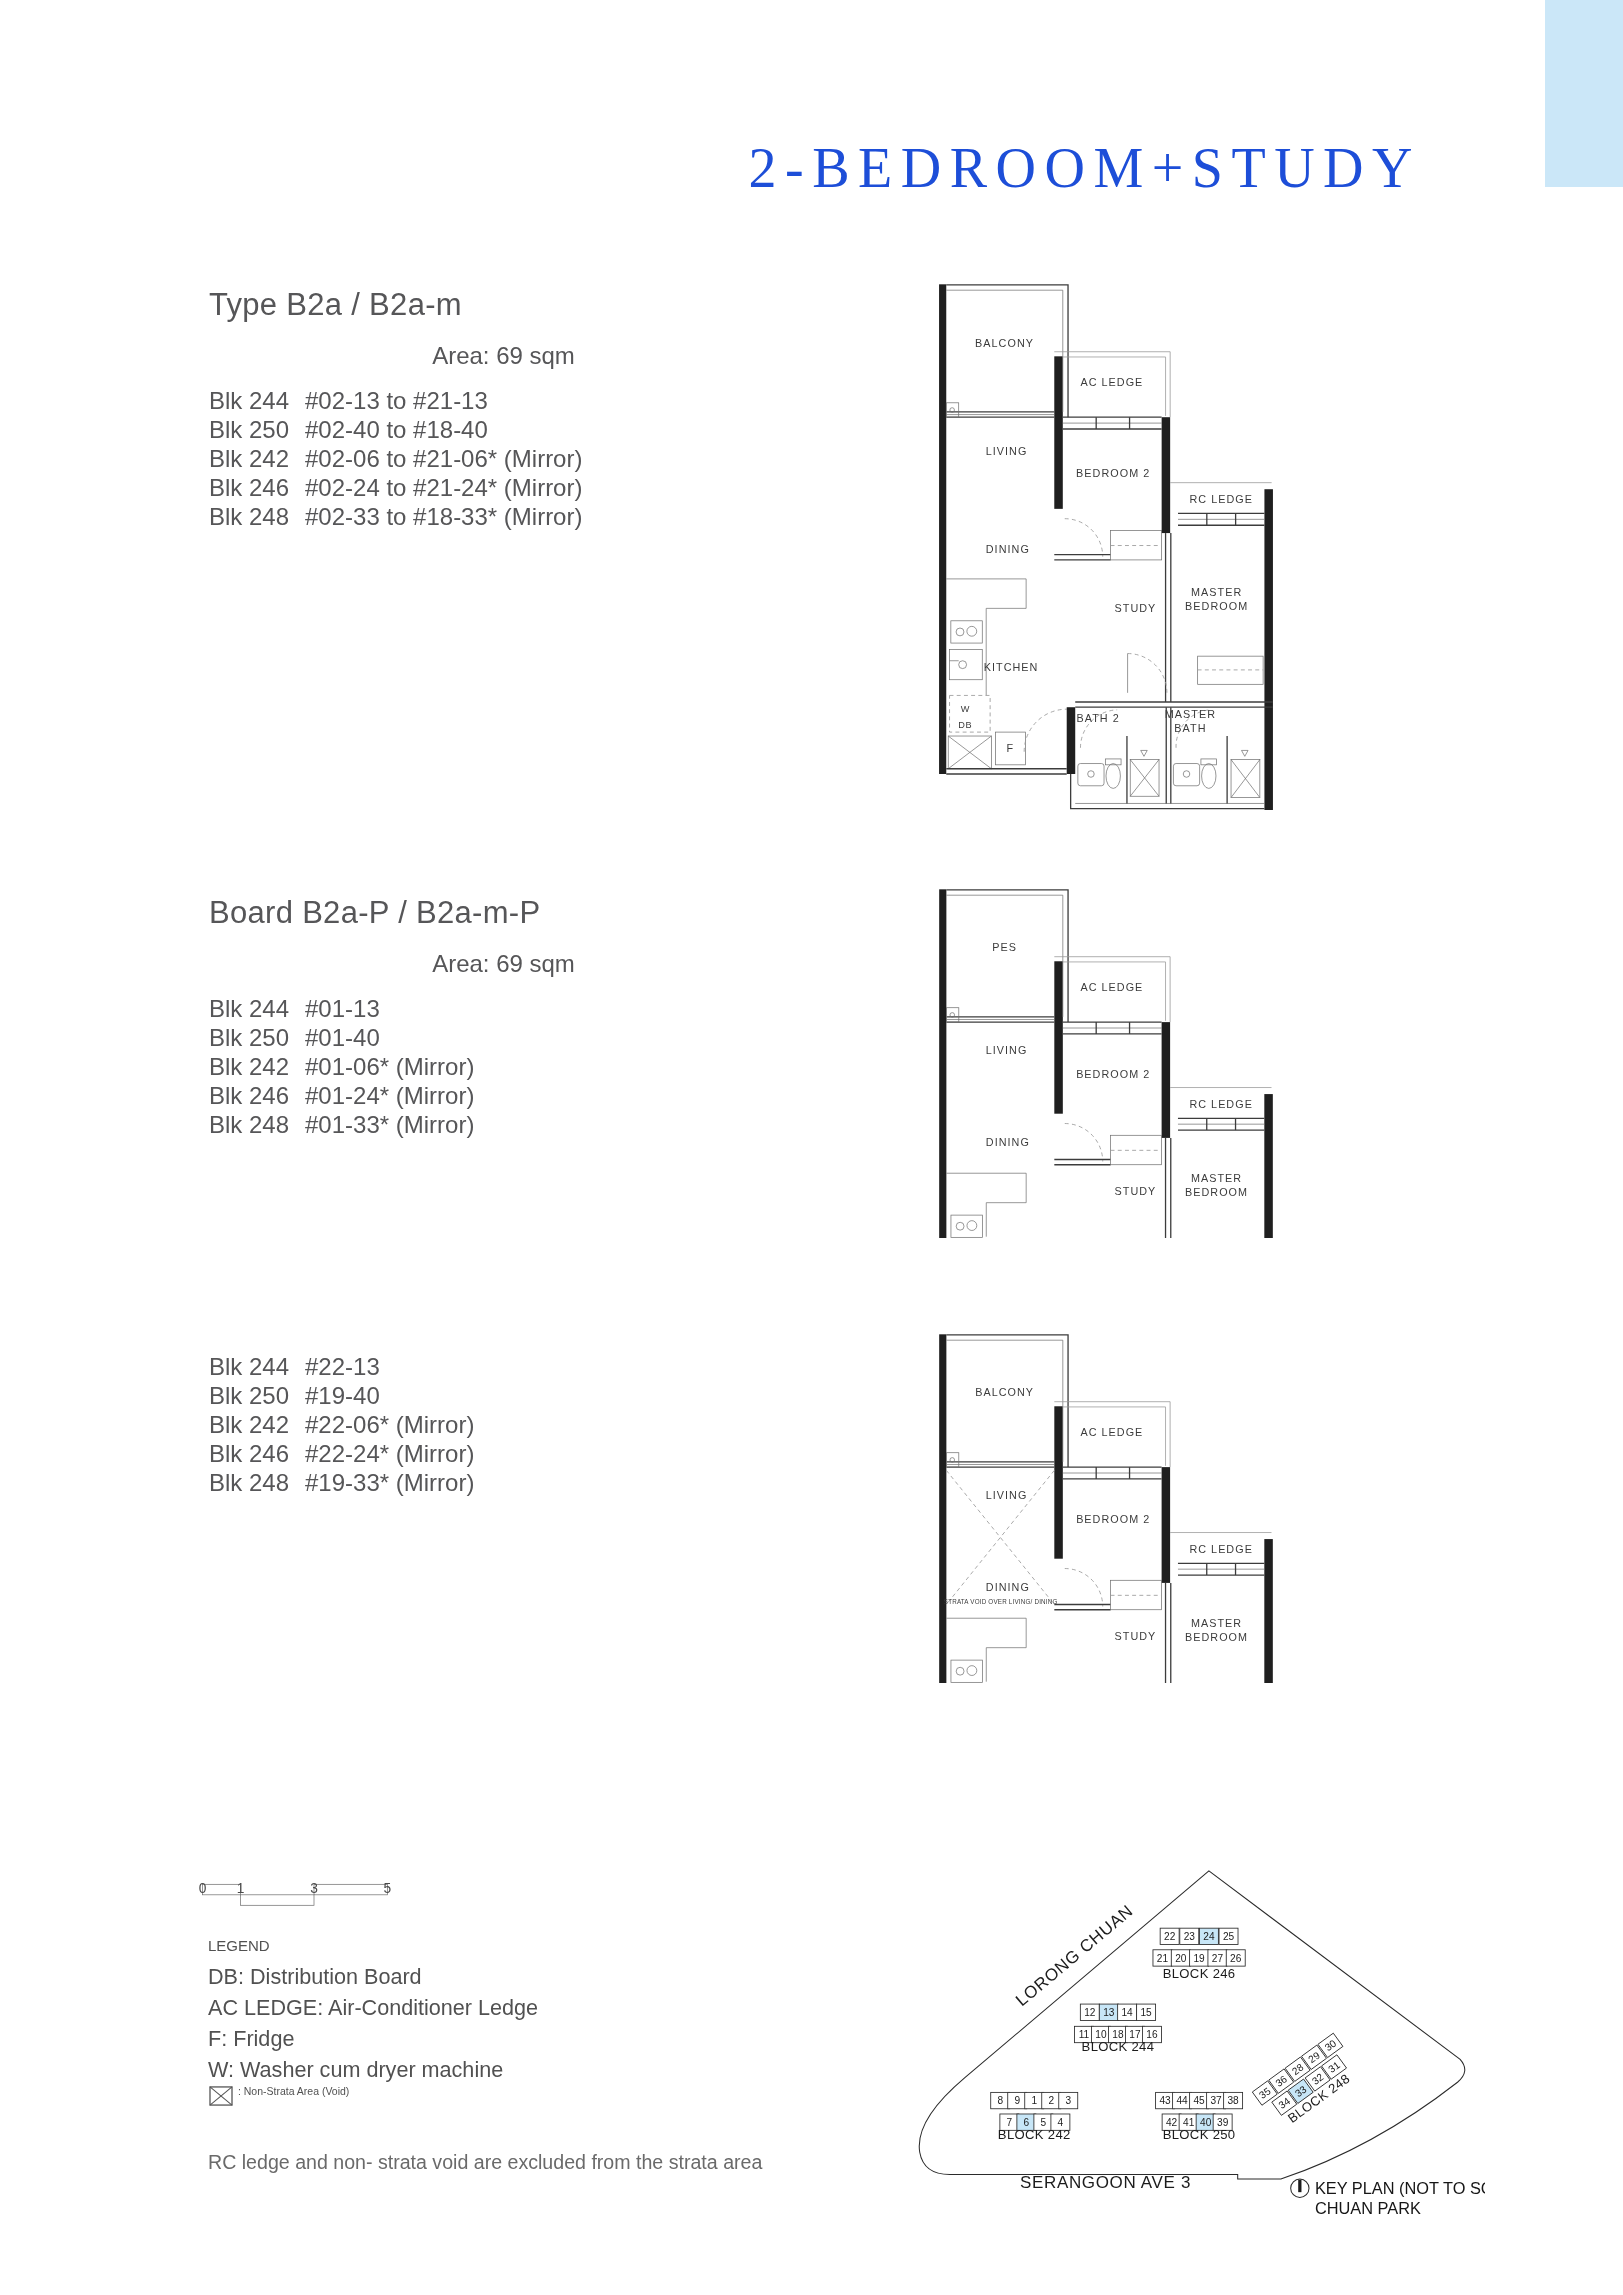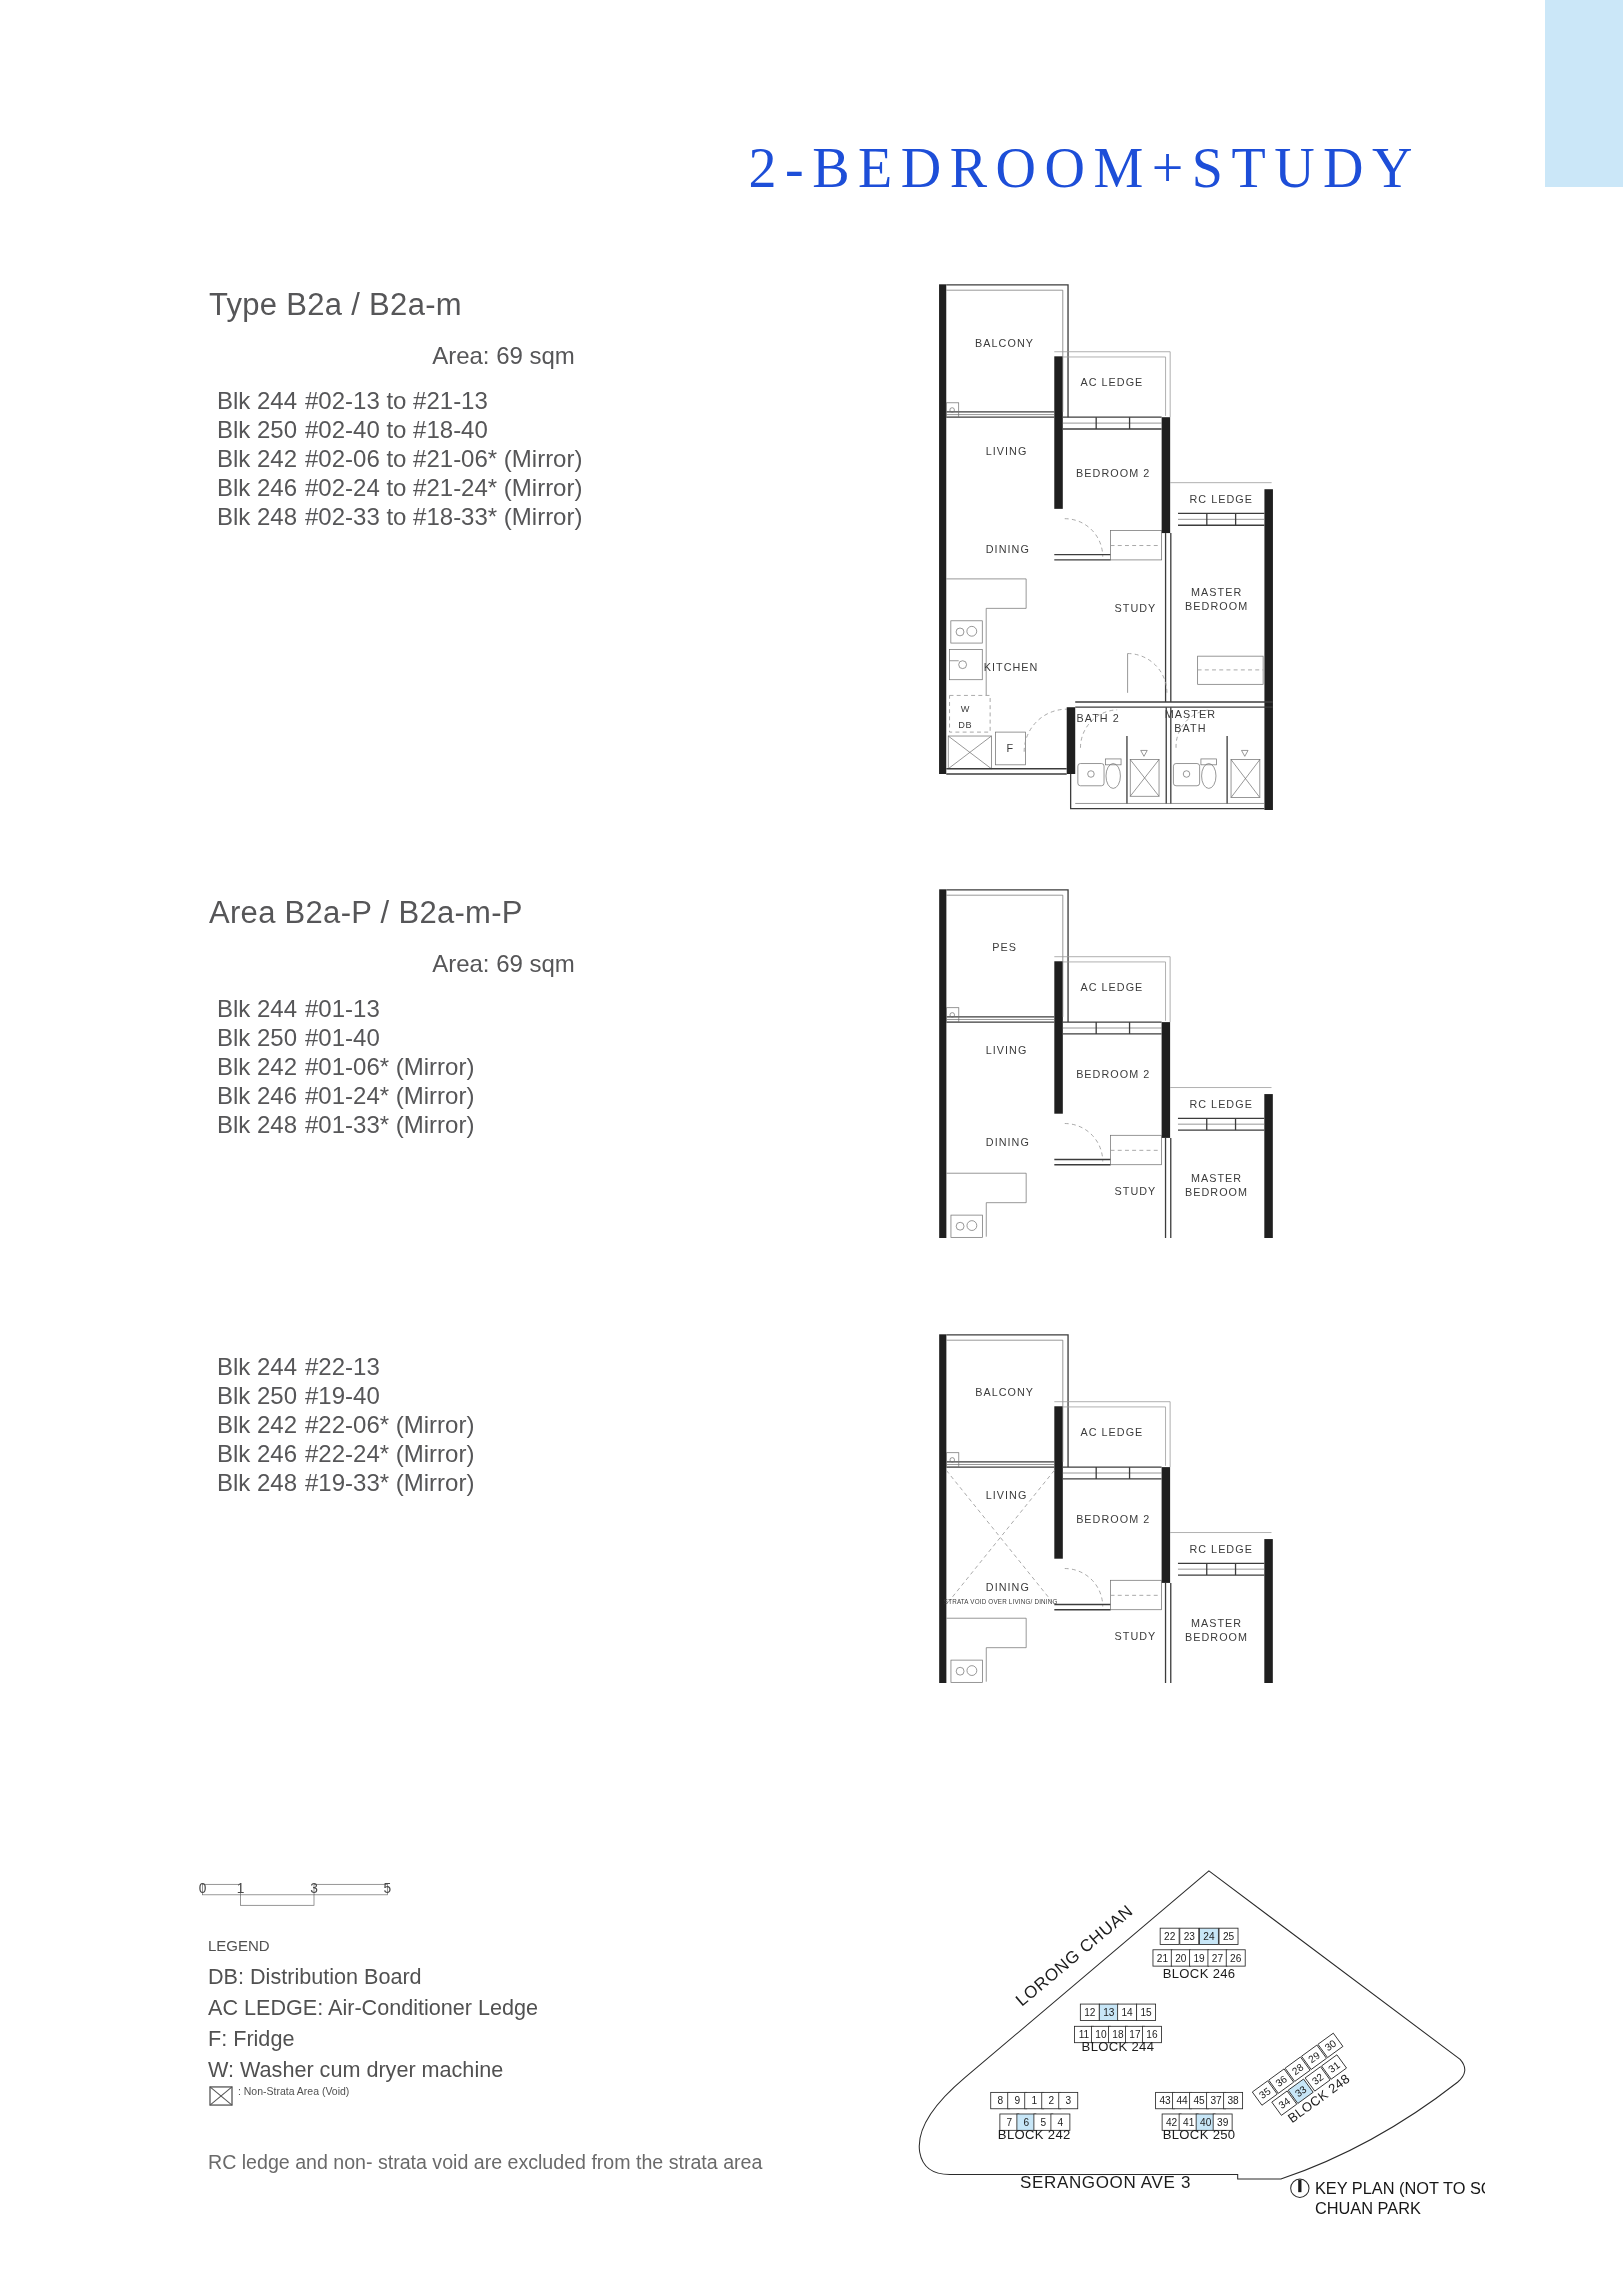--- a/index.html
+++ b/index.html
@@ -8,21 +8,21 @@
   .blue-corner{position:absolute;left:1545px;top:0;width:78px;height:187px;background:#cbe7f8;}
   .main-title{position:absolute;left:648px;top:128px;width:765px;margin:8px;text-align:right;
         font-family:"Liberation Serif",serif;font-weight:400;font-size:56px;letter-spacing:8.5px;
         color:#1d4ed8;white-space:nowrap;}
   .section{position:absolute;left:209px;width:589px;color:#565658;}
   #section1{top:288px}#section2{top:896px}#section3{top:1336px}
   .type-title{font-size:31px;letter-spacing:0.3px;line-height:1.12;}
   .area{font-size:24px;margin-top:19.6px;text-align:center;}
   .unit-list{margin-top:15.7px;}
   .unit-row{display:flex;font-size:24px;line-height:29px;}
-  .unit-row .blk{width:96px;flex:0 0 96px;text-align:center;}
+  .unit-row .blk{width:96px;flex:0 0 96px;}
   .plan{position:absolute;left:939px;}
   #plan1{top:283px}#plan2{top:888px}#plan3{top:1333px}
   #scalebar{position:absolute;left:196px;top:1875px;}
   .legend{position:absolute;left:208px;top:1930px;color:#515151;}
   .legend-title{font-size:15px;line-height:31px;}
   .legend-row{font-size:21.6px;line-height:31px;}
   .legend-void{display:flex;align-items:flex-start;height:31px;}
   .legend-void svg{margin-right:3.9px;}
   .footnote{position:absolute;left:208px;top:2150px;font-size:19.6px;line-height:25.5px;color:#6a6a6a;}
   #keyplan{position:absolute;left:870px;top:1850px;}
@@ -78,21 +78,21 @@
        <span class="rng">#02-24 to #21-24* (Mirror)</span>
      </div>
         <div class="unit-row">
        <span class="blk">Blk 248</span>
        <span class="rng">#02-33 to #18-33* (Mirror)</span>
      </div>
       </div>
   </div>
 
   <div class="section" id="section2">
-    <div class="type-title">Area B2a-P / B2a-m-P</div>
+    <div class="type-title">Board B2a-P / B2a-m-P</div>
     <div class="area">Area: 69 sqm</div>
     <div class="unit-list">
         <div class="unit-row">
        <span class="blk">Blk 244</span>
        <span class="rng">#01-13</span>
      </div>
         <div class="unit-row">
        <span class="blk">Blk 250</span>
        <span class="rng">#01-40</span>
      </div>

